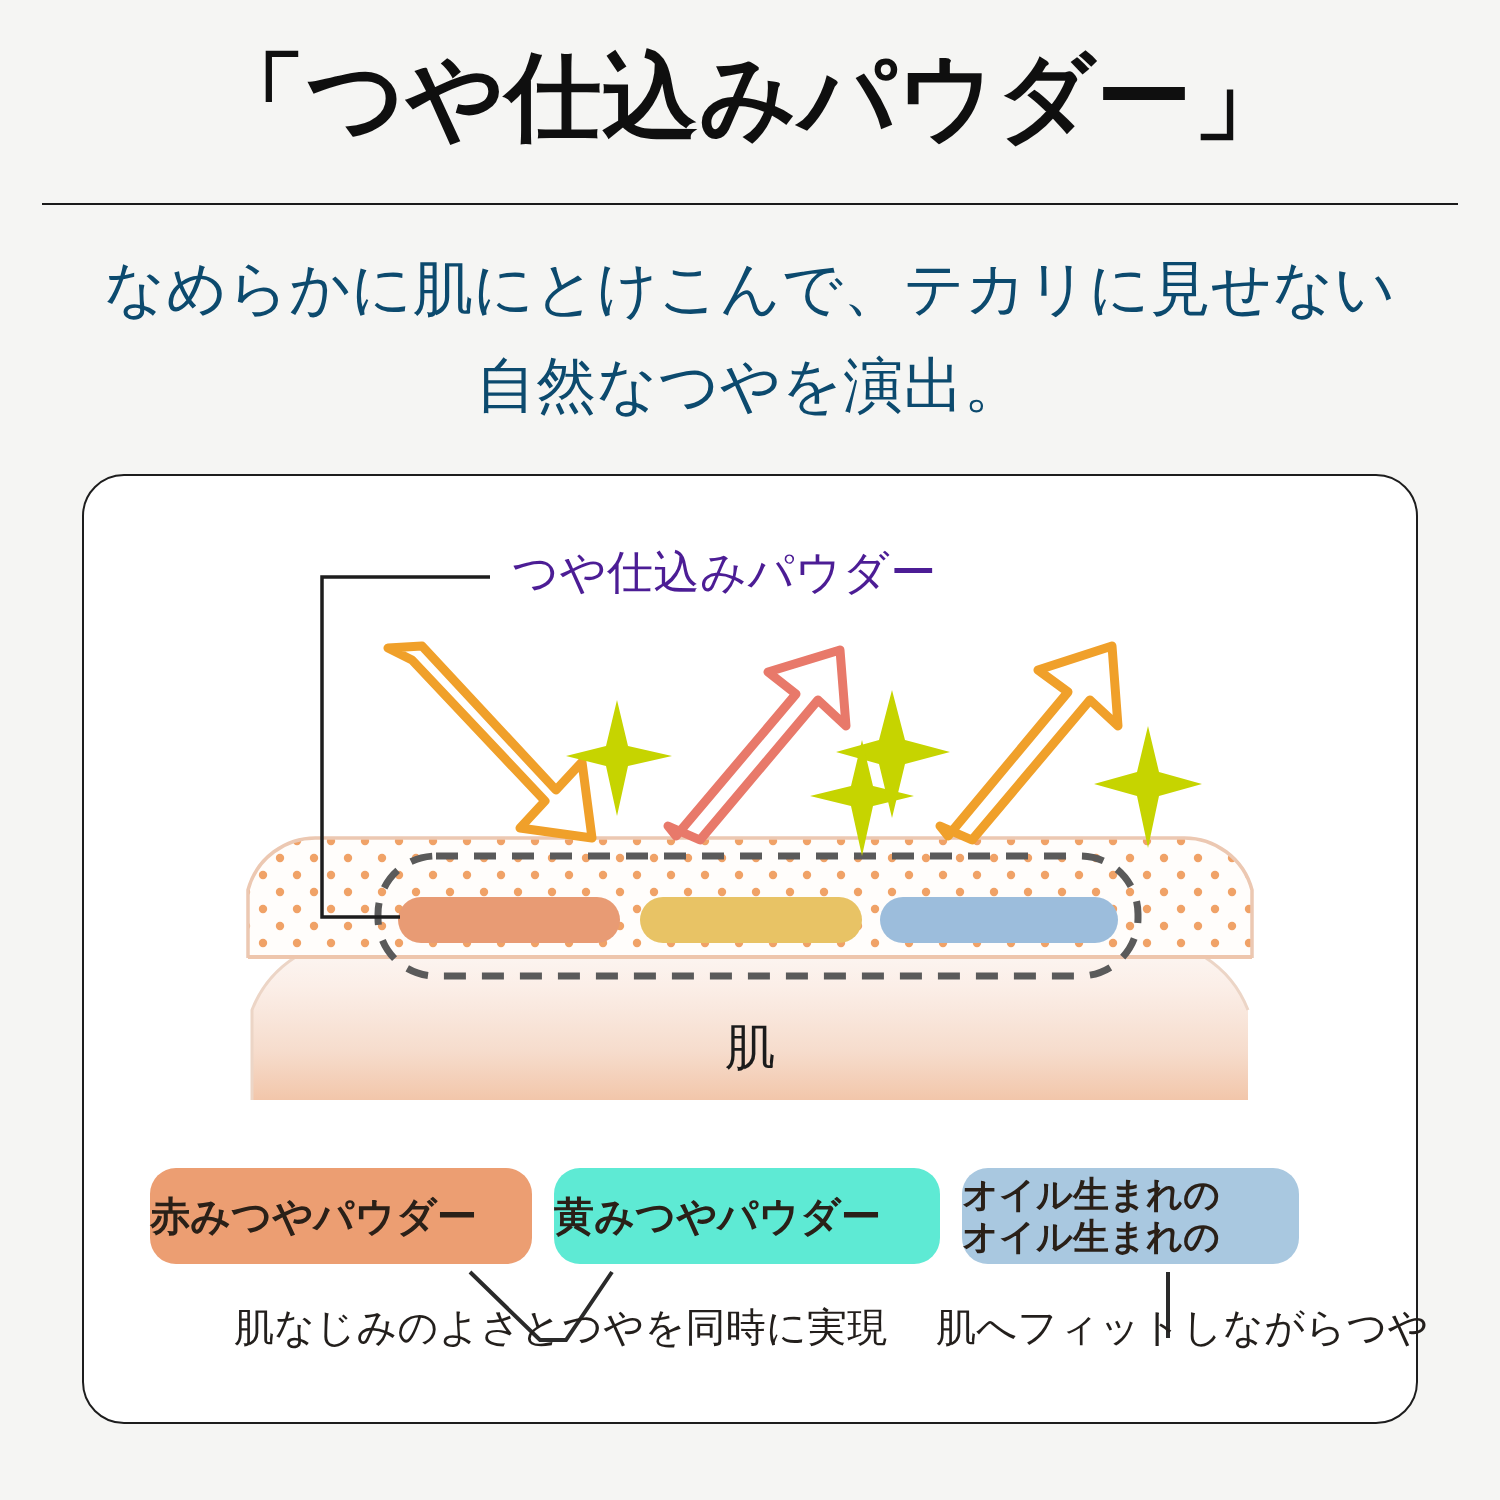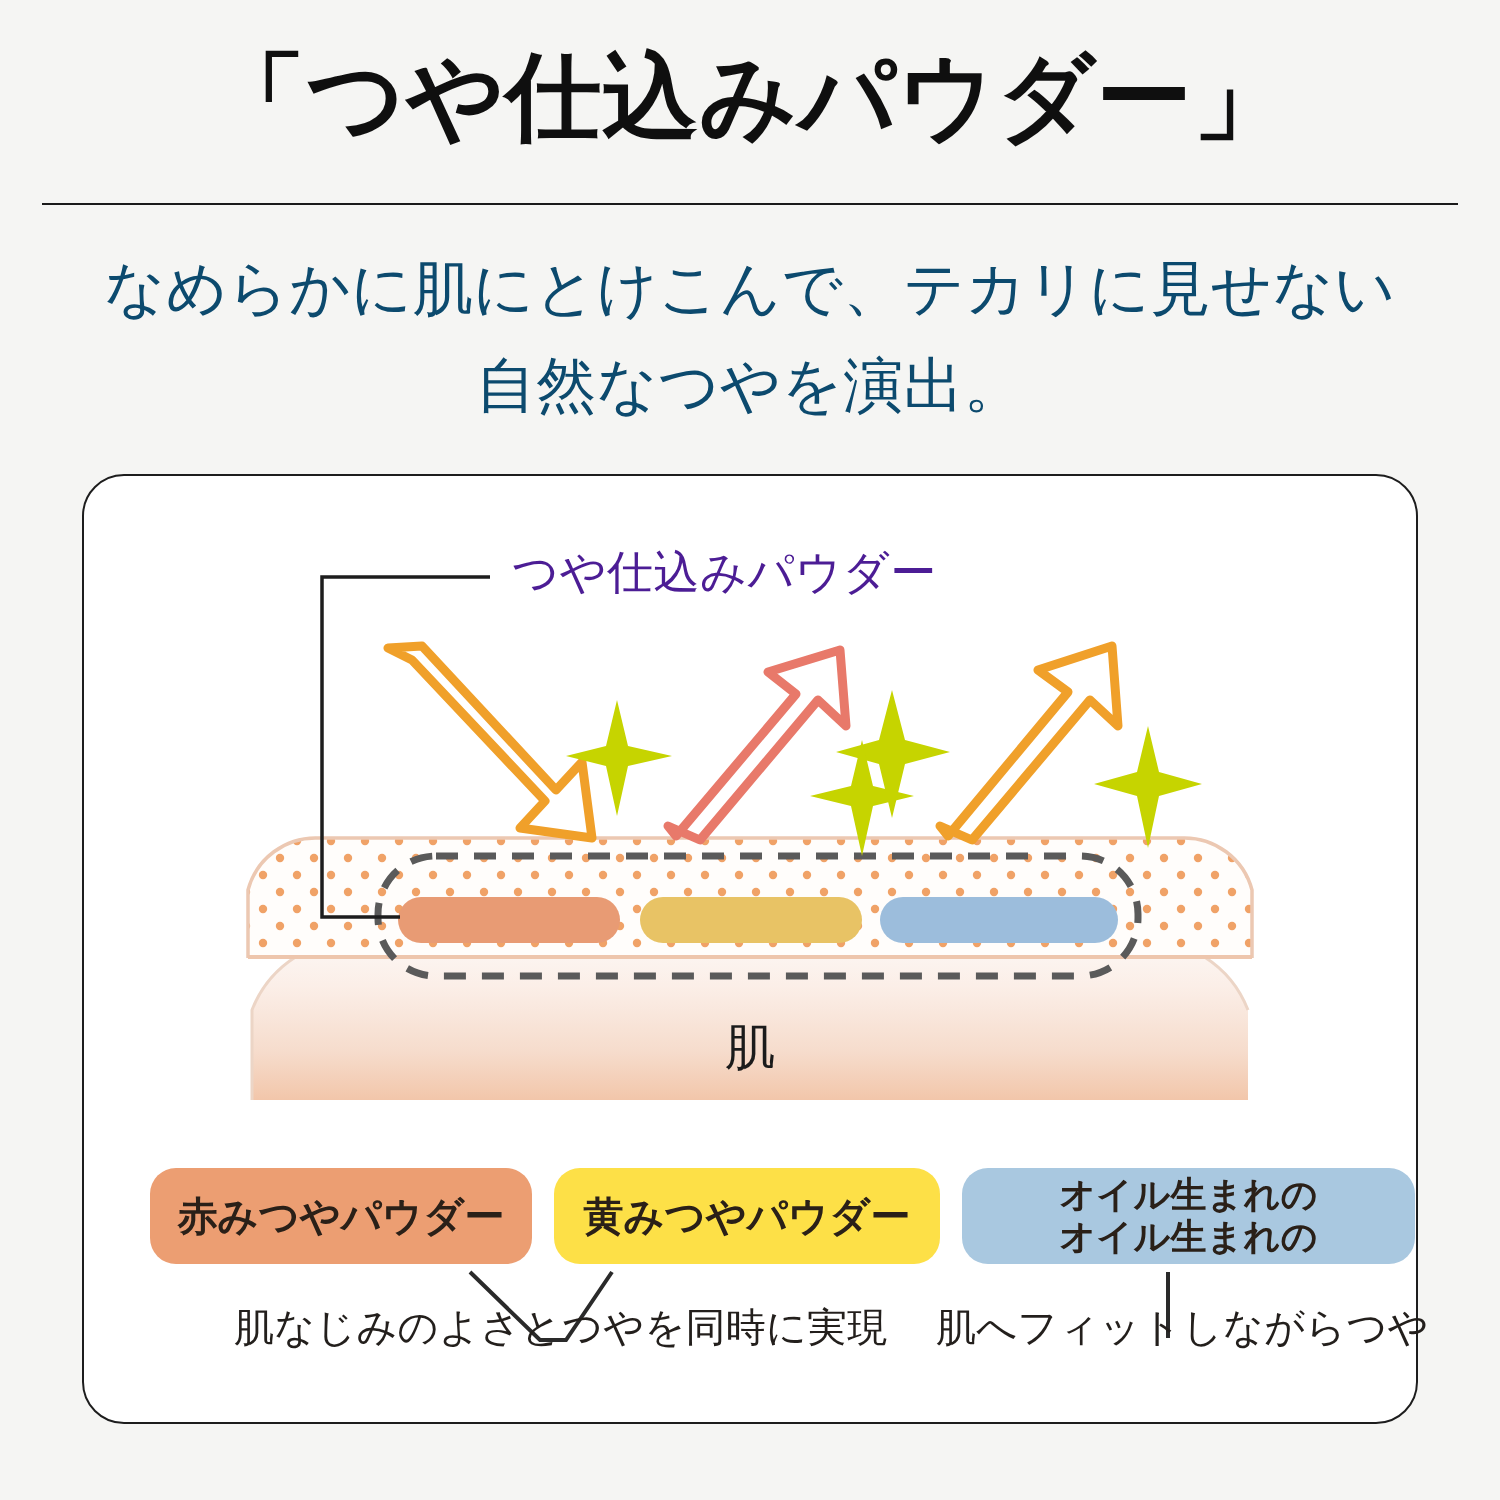--- a/index.html
+++ b/index.html
@@ -107,30 +107,30 @@
     width: 1220px;
     height: 104px;
   }
   .chip {
     position: absolute;
     top: 0;
     height: 96px;
     border-radius: 26px;
     display: flex;
     align-items: center;
-    justify-content: center;
+    justify-content: flex-start;
     text-align: center;
     color: #2a2018;
     font-weight: 600;
     letter-spacing: 0.005em;
     box-sizing: border-box;
   }
   .chip-1 { left: 0px;   width: 382px; font-size: 40px; }
   .chip-2 { left: 404px; width: 386px; font-size: 40px; }
-  .chip-3 { left: 812px; width: 453px; font-size: 36px; line-height: 1.18; }
+  .chip-3 { left: 812px; width: 337px; font-size: 36px; line-height: 1.18; }
   .chip-3 .l { display: block; }
 
   
   .caption {
     position: absolute;
     font-size: 40px;
     font-weight: 500;
     color: #231f1c;
     white-space: nowrap;
     letter-spacing: 0.005em;
@@ -255,21 +255,21 @@
   </svg>
 
   <div class="callout-label">つや仕込みパウダー</div>
 
   <div class="skin-label">肌</div>
 
   <div class="chips">
     <div class="chip chip-1" style="background:#ec9e72">
       <span>赤みつやパウダー</span>
     </div>
-    <div class="chip chip-2" style="background:#fde047">
+    <div class="chip chip-2" style="background:#5eead4">
       <span>黄みつやパウダー</span>
     </div>
     <div class="chip chip-3" style="background:#a9c8e0">
       <span>
         <span class="l">オイル生まれの</span>
         <span class="l">オイル生まれの</span>
       </span>
     </div>
   </div>
 

